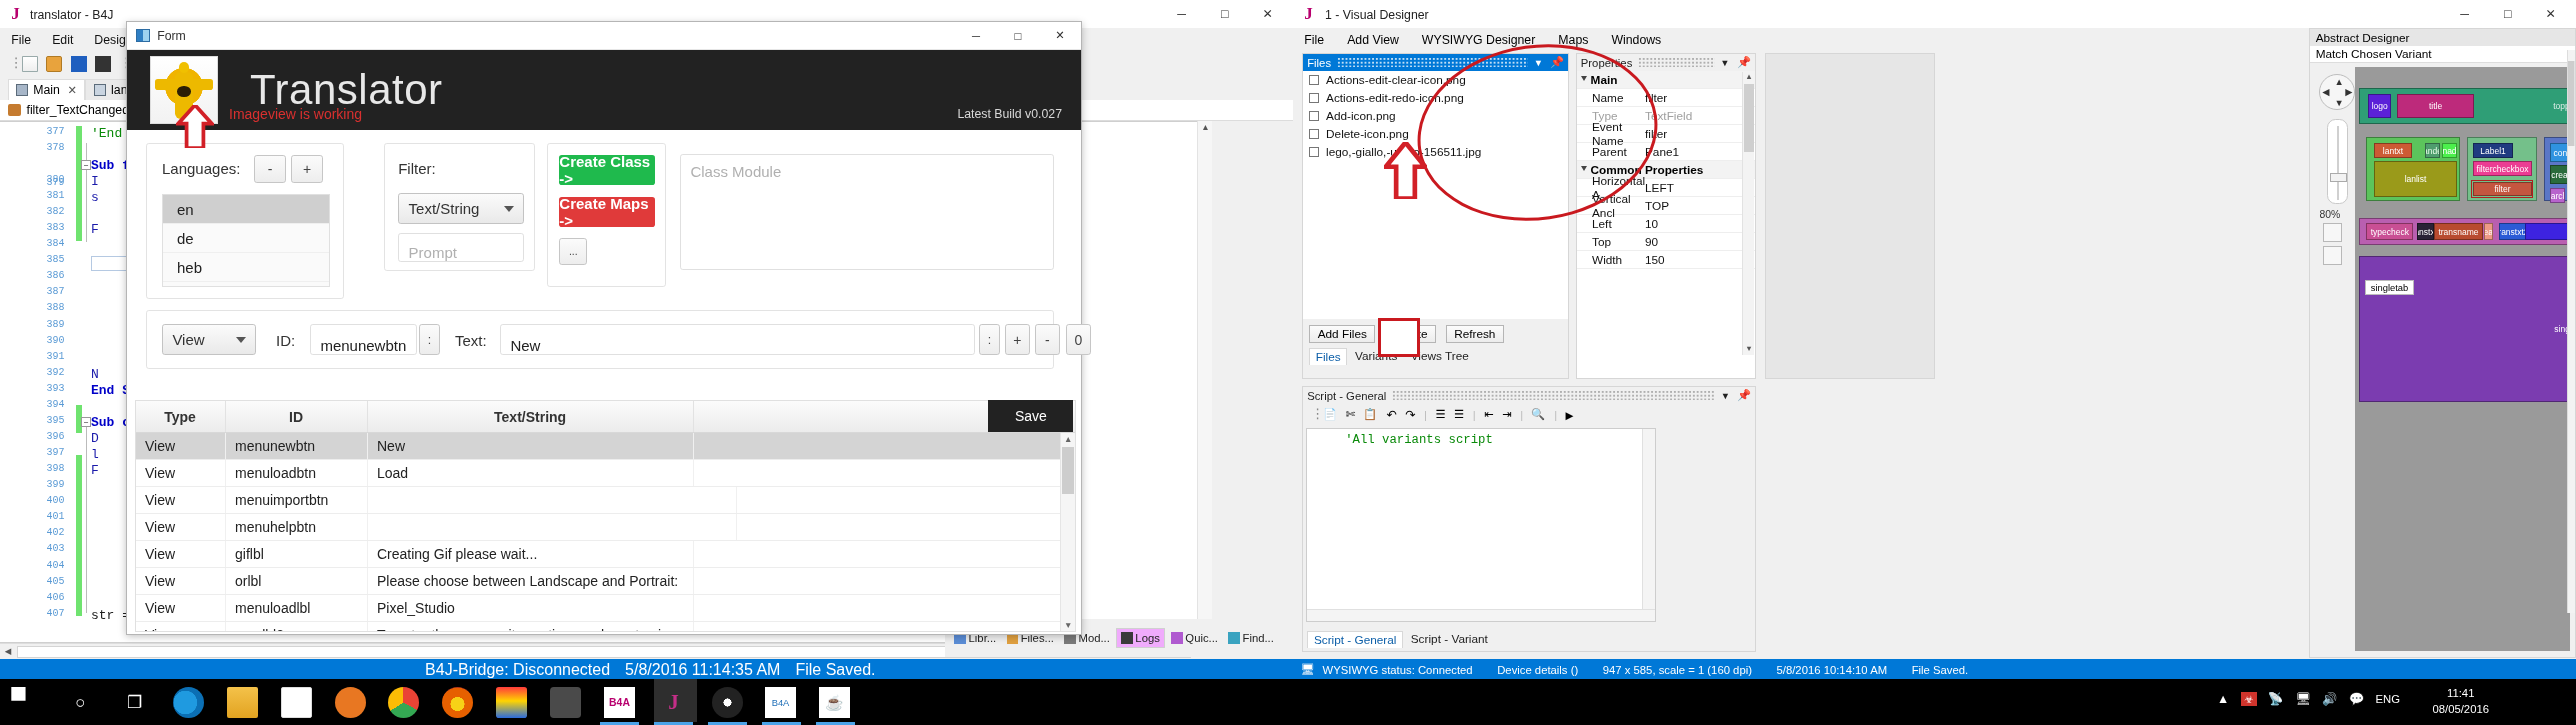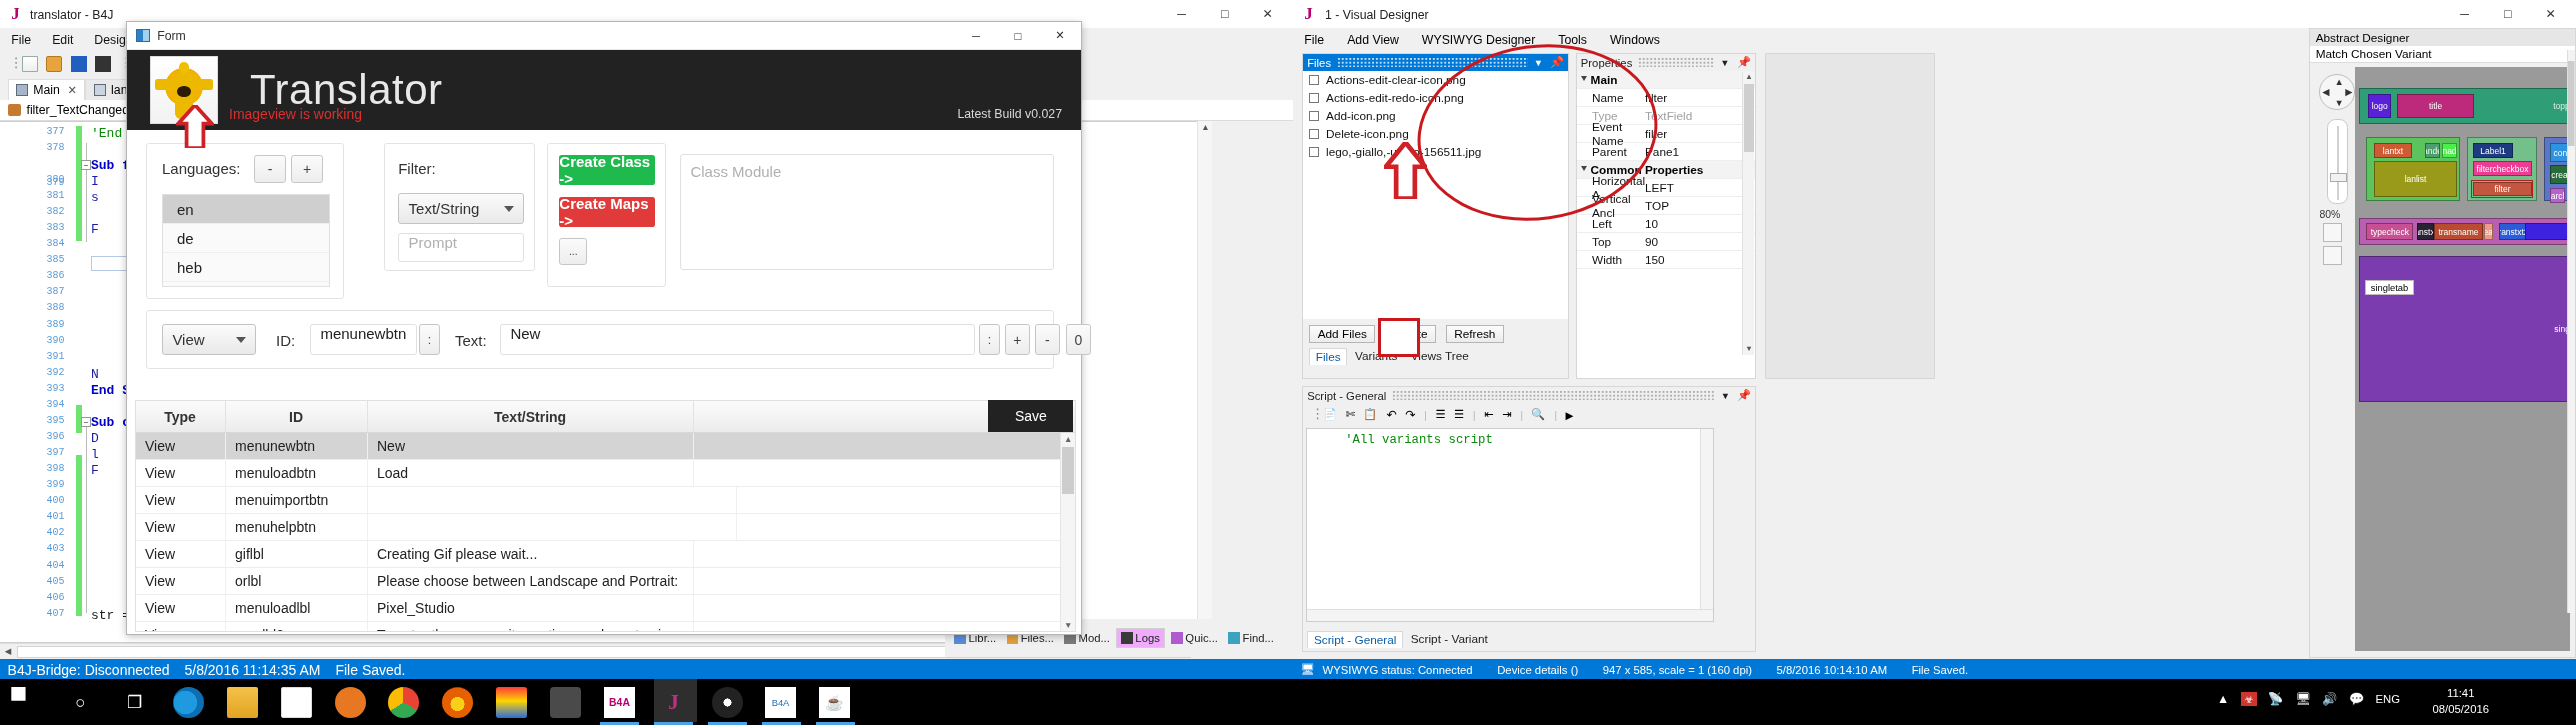--- a/index.html
+++ b/index.html
@@ -55,21 +55,21 @@
   .editor-vscroll { position:absolute; right:81px; top:121px; width:15px; height:522px; background:#f6f6f6; border-left:0.9px solid #e3e3e3;}
   .editor-vscroll .arr { position:absolute; left:0; width:15px; height:15px; text-align:center; line-height:13.2px; font-size:8.5px; color:#555;}
 
   .b4j-rightdock { position:absolute; right:0; top:121px; width:81px; height:522px; background:#f0f0f0; }
 
   .logpanel { position:absolute; left:945px; top:619px; width:348px; height:38px; background:#f0f0f0; display:flex; align-items:center; gap:2.8px; padding-left:5.7px;}
   .logtab { display:flex; align-items:center; font-size:11.3px; color:#222; padding:2.8px 3.8px; }
   .logtab.sel { background:#f0abfc; border:0.9px solid #d0d0d0; }
   .logtab .gi { width:11.3px; height:11.3px; margin-right:2.8px; display:inline-block; }
 
-  .b4j-status { position:absolute; left:0; top:659px; width:1293px; height:21px; background:#0078d7; color:#fff; display:flex; align-items:center; font-size:14px; padding-left:7.6px; gap:15px; }
+  .b4j-status { position:absolute; left:0; top:659px; width:1293px; height:21px; background:#0078d7; color:#fff; display:flex; align-items:center; font-size:16px; padding-left:7.6px; gap:15px;justify-content:center; }
 
   
   #form { position:absolute; left:126px; top:21px; width:956px; height:614px; background:#fff; border:0.9px solid #b5b5b5; box-shadow:0 1.9px 7.6px rgba(0,0,0,.25); }
   .form-tbar { height:28px; background:#fff; display:flex; align-items:center; border-bottom:0.9px solid #e6e6e6; }
   .form-tbar .ic { width:13.2px; height:12.3px; margin:0 7.6px 0 9.4px; background:linear-gradient(90deg,#2f7fc4 50%, #9ed2f0 50%); border:0.9px solid #2c6ca3; }
   .form-tbar .tt { font-size:12.3px; color:#333; }
   .form-tbar .wb { margin-left:auto; display:flex; }
   .form-tbar .wb div { width:42px; height:28px; display:flex; align-items:center; justify-content:center; font-size:11.3px; color:#333;}
 
   .hdr { height:80px; background:#222222; display:flex; align-items:center; padding-left:23px; position:relative;}
@@ -90,21 +90,21 @@
   .lbl { font-size:15px; color:#333; }
   .sqbtn { width:32px; height:28px; border:0.9px solid #c6c6c6; border-radius:2.8px;
            background:linear-gradient(#fbfbfb,#ededed); font-size:14px; color:#444; display:flex; align-items:center; justify-content:center;}
   .listbox { border:0.9px solid #e0e0e0; background:#fafafa; }
   .listitem { height:29px; display:flex; align-items:center; padding-left:14px; font-size:15px; color:#222; border-bottom:0.9px solid #efefef;}
   .listitem.sel { background:#cfcfcf; }
 
   .combo { border:0.9px solid #c3c3c3; border-radius:2.8px; background:linear-gradient(#fbfbfb,#e9e9e9);
            display:flex; align-items:center; padding:0 9.4px; font-size:15px; color:#333; }
   .combo .car { margin-left:auto; width:0;height:0;border-left:5.7px solid transparent;border-right:5.7px solid transparent;border-top:6.6px solid #555;}
-  .txtin { border:0.9px solid #e0e0e0; border-radius:2.8px; background:#fff; display:flex; align-items:flex-start; padding:0 9.4px; font-size:15px; color:#222;}
+  .txtin { border:0.9px solid #e0e0e0; border-radius:2.8px; background:#fff; display:flex; align-items:flex-end; padding:0 9.4px; font-size:15px; color:#222;}
   .txtin.ph { color:#b0b0b0; }
 
   .bigbtn { border:none; border-radius:2.8px; color:#fff; font-weight:bold; font-size:15px;
             display:flex; align-items:center; justify-content:center; }
 
   .tbl { position:absolute; left:7.6px; top:378px; width:941px; height:232px; border:0.9px solid #e0e0e0; background:#fff; overflow:hidden;}
   .thead { display:flex; height:32px; background:linear-gradient(#fbfbfb,#ececec); border-bottom:0.9px solid #d8d8d8; }
   .th { display:flex; align-items:center; justify-content:center; font-size:14px; font-weight:bold; color:#333; border-right:0.9px solid #e2e2e2; }
   .trow { display:flex; height:27px; border-bottom:0.9px solid #ededed; }
   .trow.sel { background:#d4d4d4; }
@@ -528,21 +528,21 @@
         <div class="wbtn">─</div>
         <div class="wbtn">□</div>
         <div class="wbtn close">✕</div>
       </div>
     </div>
 
     <div class="vd-menu">
       <span>File</span>
       <span>Add View</span>
       <span>WYSIWYG Designer</span>
-      <span>Tools</span>
+      <span>Maps</span>
       <span>Windows</span>
     </div>
 
     <div class="dock" style="left:9.4px; top:53px; width:267px; height:326px;">
       <div class="dockhdr">
         <span>Files</span>
         <span class="dots"></span>
         <span class="cv">▼</span>
         <span class="pin">📌</span>
       </div>
@@ -667,21 +667,21 @@
         <span style="font-size:11.3px;">☰</span>
         <span style="font-size:11.3px;">☰</span>
         <span style="color:#bbb;">|</span>
         <span style="font-size:11.3px;">⇤</span>
         <span style="font-size:11.3px;">⇥</span>
         <span style="color:#bbb;">|</span>
         <span style="font-size:11.3px;">🔍</span>
         <span style="color:#bbb;">|</span>
         <span style="font-size:10.4px;">▶</span>
       </div>
-      <div class="codearea" style="position:absolute;left:2.8px;top:41px;width:408px;height:194px;">
+      <div class="codearea" style="position:absolute;left:2.8px;top:41px;width:350px;height:194px;">
         <div class="gl"></div>
         <div class="gln" style="top:3.8px;">1</div>
         <div class="gln" style="top:20px;">2</div>
         <div class="cl" style="top:3.8px;">'All variants script</div>
         <div style="position:absolute;right:0;top:0;width:13.2px;height:100%;background:#f4f4f4;border-left:0.9px solid #e0e0e0;"></div>
         <div style="position:absolute;left:0;bottom:0;width:100%;height:12.3px;background:#f4f4f4;border-top:0.9px solid #e0e0e0;"></div>
       </div>
       <div class="tabrow" style="position:absolute;left:3.8px;bottom:2.8px;">
         <span class="vtab sel">Script - General</span>
         <span class="vtab">Script - Variant</span>

